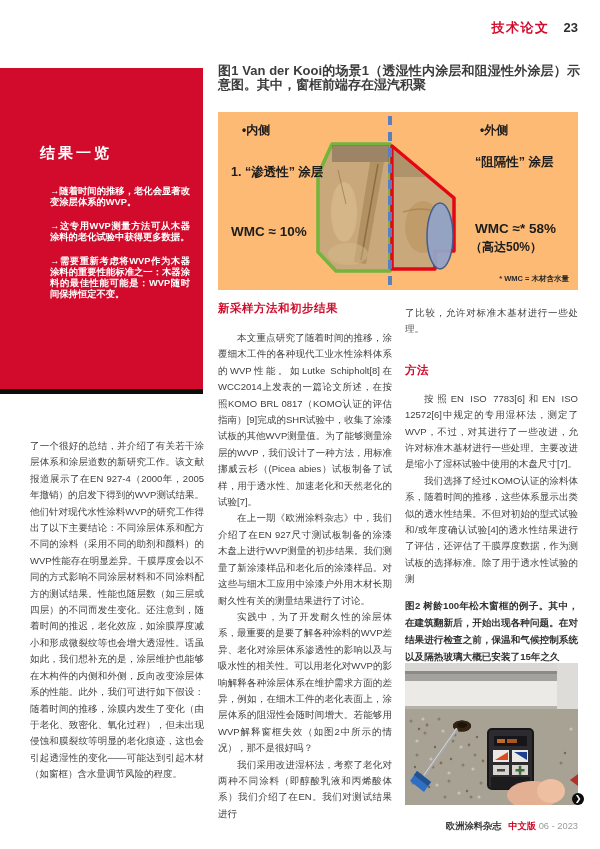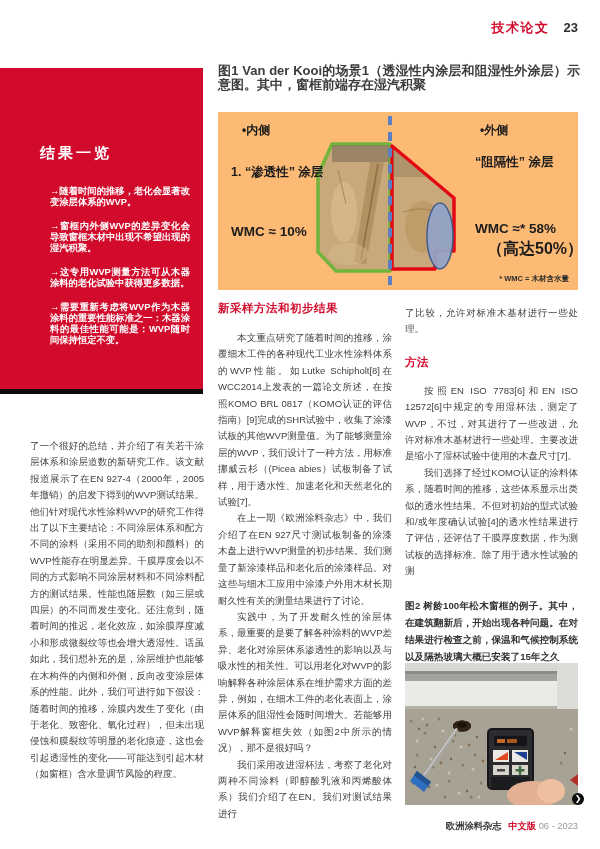--- a/index.html
+++ b/index.html
@@ -27,32 +27,32 @@
         font-weight:bold;color:#3c3c3c;text-align:justify;}
   .fig1{position:absolute;left:218px;top:112px;width:360px;height:178px;background:#fdba74;}
   .fig1 svg{position:absolute;left:0;top:0;display:block;}
   .f1-label{position:absolute;font-weight:bold;color:#1c1c1c;white-space:nowrap;}
   .f1-in{left:24px;top:10px;font-size:12px;}
   .f1-coat-l{left:13px;top:52px;font-size:12.5px;}
   .f1-wmc-l{left:13px;top:112px;font-size:13.5px;}
   .f1-out{left:262px;top:10px;font-size:12px;}
   .f1-coat-r{left:257px;top:42px;font-size:12.5px;}
   .f1-wmc-r{left:257px;top:109px;font-size:13.5px;}
-  .f1-wmc-r2{left:269px;top:127px;font-size:16px;}
+  .f1-wmc-r2{left:252px;top:127px;font-size:12px;}
   .f1-note{position:absolute;right:9px;bottom:6px;font-size:7.5px;font-weight:bold;color:#2a2a2a;text-align:right;}
 
   
   .col{position:absolute;text-align:justify;}
   .col p{margin:0;font-size:9.5px;line-height:16.4px;color:#3f3f3f;}
   .indent{text-indent:2em;}
   .col-left{left:30px;top:438px;width:174px;}
   .col-mid{left:218px;top:301px;width:174px;}
   .col-right{left:405px;top:305px;width:173px;}
   h3.redh{margin:0 0 14px 0;font-size:11.5px;color:#d20b2c;letter-spacing:.5px;font-weight:bold;}
-  .col-right h3.redh{margin:17px 0 13px 0;}
+  .col-right h3.redh{margin:25px 0 13px 0;}
 
   
   .cap2{position:absolute;left:405px;top:597px;width:173px;font-size:9.6px;line-height:17px;
         font-weight:bold;color:#333;text-align:justify;}
   .photo2{position:absolute;left:405px;top:663px;width:173px;height:142px;overflow:hidden;}
   .photo2 svg{display:block;}
   .play{position:absolute;left:572px;top:793px;width:12px;height:12px;border-radius:50%;
         background:#0c0c0c;color:#fff;font-size:8px;line-height:12px;text-align:center;
         font-weight:bold;cursor:pointer;}
 
@@ -69,21 +69,20 @@
 
   <div class="hdr">
     <span class="sec">技术论文</span>
     <span class="pg">23</span>
   </div>
 
   <div class="sidebar">
     <p class="sb-title">结果一览</p>
     <div class="sb-list">
       <p>→随着时间的推移，老化会显著改变涂层体系的WVP。</p>
-      <p>→窗框内外侧WVP的差异变化会导致窗框木材中出现不希望出现的湿汽积聚。</p>
       <p>→这专用WVP测量方法可从木器涂料的老化试验中获得更多数据。</p>
       <p>→需要重新考虑将WVP作为木器涂料的重要性能标准之一：木器涂料的最佳性能可能是：WVP随时间保持恒定不变。</p>
     </div>
   </div>
 
   <div class="cap1">图1 Van der Kooi的场景1（透湿性内涂层和阻湿性外涂层）示意图。其中，窗框前端存在湿汽积聚</div>
 
   <div class="fig1">
     <svg width="360" height="178" viewBox="0 0 360 178">
 

